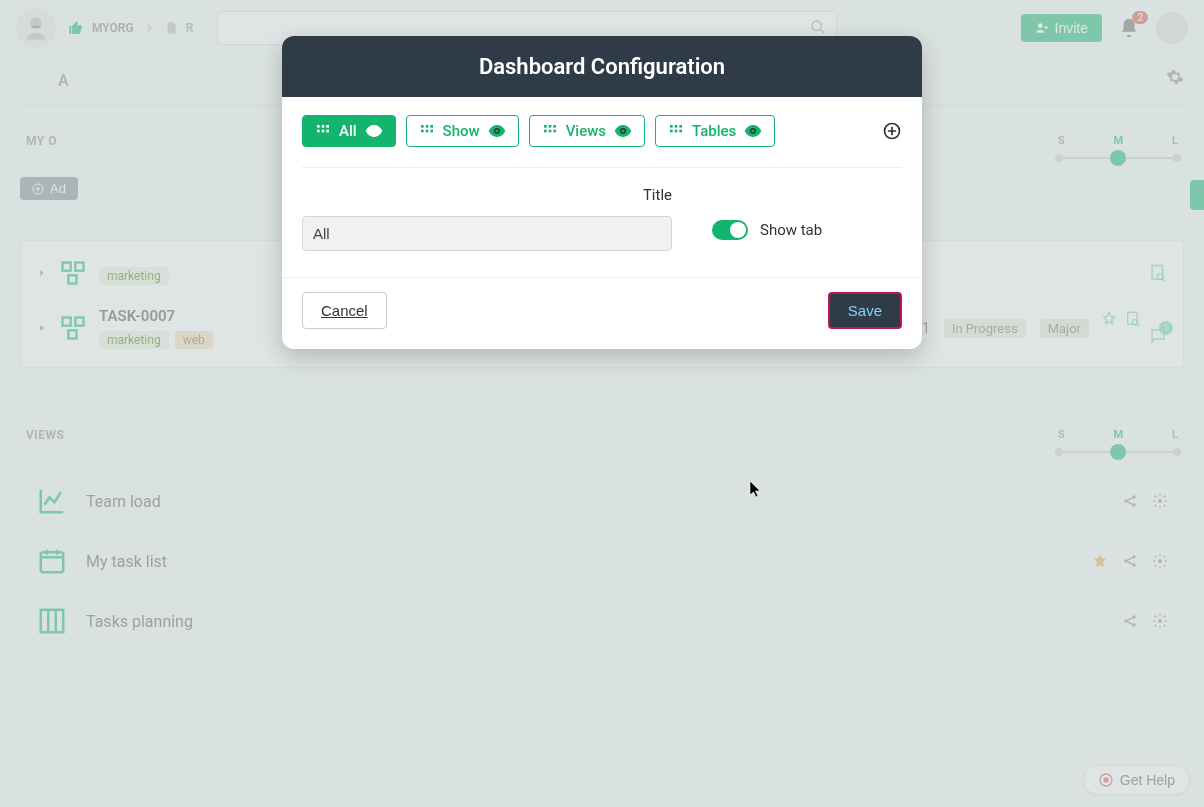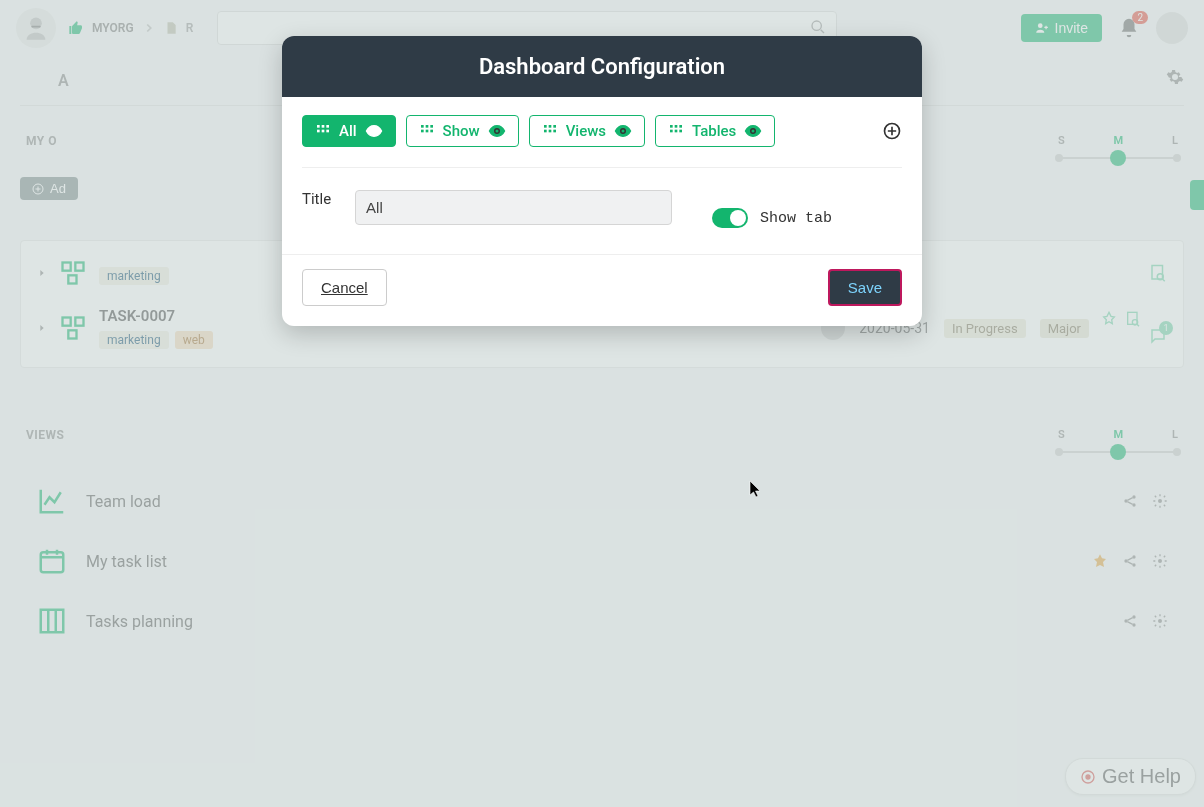--- a/index.html
+++ b/index.html
@@ -114,21 +114,21 @@
     margin-bottom: 60px;
   }
   .task-item {
     display: flex; align-items: center;
     padding: 10px 16px;
     gap: 12px;
   }
   .task-body { display:flex; flex-direction:column; gap:6px; flex:1; }
   .task-title { font-weight:600; color:#444; font-size:15px; }
   .tags { display:flex; gap:6px; }
-  .tag { background:#f0ede2; color:#0c4a6e; font-size:12px; padding:2px 8px; border-radius:3px; }
+  .tag { background:#f0ede2; color:#4d7c0f; font-size:12px; padding:2px 8px; border-radius:3px; }
   .tag.orange { background:#f4d9b8; color:#a06a2a; }
   .task-meta { display:flex; align-items:center; gap:14px; font-size:14px; color:#666; }
   .meta-avatar { width:24px; height:24px; border-radius:50%; background:#ddd; }
   .badge-status { background:#ece8d7; padding:2px 8px; border-radius:3px; color:#7a7257; font-size:13px; }
   .badge-priority { background:#e7e4d3; padding:2px 8px; border-radius:3px; color:#7a7257; font-size:13px; }
   .task-actions { display:flex; gap:8px; color:#13b56e; opacity:0.6; }
   .task-comment-badge {
     position:relative; color:#13b56e;
   }
   .task-comment-badge .cb {
@@ -140,23 +140,23 @@
   .view-item {
     display:flex; align-items:center; gap:18px;
     padding: 14px 10px;
     color:#555;
   }
   .view-icon { color:#13b56e; width:32px; height:32px; display:flex; align-items:center; justify-content:center; }
   .view-label { font-size:16px; flex:1; }
   .view-actions { display:flex; gap:14px; color:#888; }
   .view-actions .star { color:#e5a23c; }
   .get-help {
-    position:absolute; bottom:12px; right:8px;
+    position:absolute; bottom:12px; right:14px;
     background:#fff; border:1px solid #e0e0e0; border-radius:18px;
-    padding: 6px 14px; font-size:20px; color:#555;
+    padding: 6px 14px; font-size:14px; color:#555;
     display:flex; align-items:center; gap:6px;
     box-shadow: 0 1px 3px rgba(0,0,0,0.08);
   }
   .rside-hint {
     position:absolute; right:0; top:180px;
     width:14px; height:30px; background:#13b56e;
     border-radius: 4px 0 0 4px;
   }
   
   .scrim {
@@ -197,32 +197,32 @@
     font-size: 15px;
     font-weight:500;
   }
   .tabcat.active {
     background:#13b56e; color:#fff;
   }
   .tabcat .grid-i svg path, .tabcat .eye-i svg path { stroke: currentColor; fill: currentColor; }
   .tabcat-spacer { flex:1; }
   .add-tabcat { color:#333; }
   .form-row { display:flex; align-items:center; gap:40px; margin-bottom: 26px; }
-  .field { display:flex; flex-direction:row; gap:24px; flex:0 0 370px; }
+  .field { display:flex; flex-direction:column; gap:12px; flex:0 0 370px;align-items:flex-end; }
   .field-label { font-size:15px; color:#333; }
   .text-input {
     border:1px solid #d5d5d5;
     background:#f0f1f2;
     border-radius:4px;
     padding: 8px 10px;
     font-size:15px;
     color:#444;
     width:100%;
   }
-  .toggle-wrap { display:flex; align-items:center; gap:12px; margin-top: 22px; font-family: Liberation Mono, monospace; }
+  .toggle-wrap { display:flex; align-items:center; gap:12px; margin-top: 22px; }
   .toggle {
     width:36px; height:20px; border-radius:10px;
     background:#13b56e; position:relative;
   }
   .toggle::after {
     content:''; position:absolute; right:2px; top:2px;
     width:16px; height:16px; background:#fff; border-radius:50%;
   }
   .toggle-label { font-size:15px; color:#333; }
   .modal-footer {

